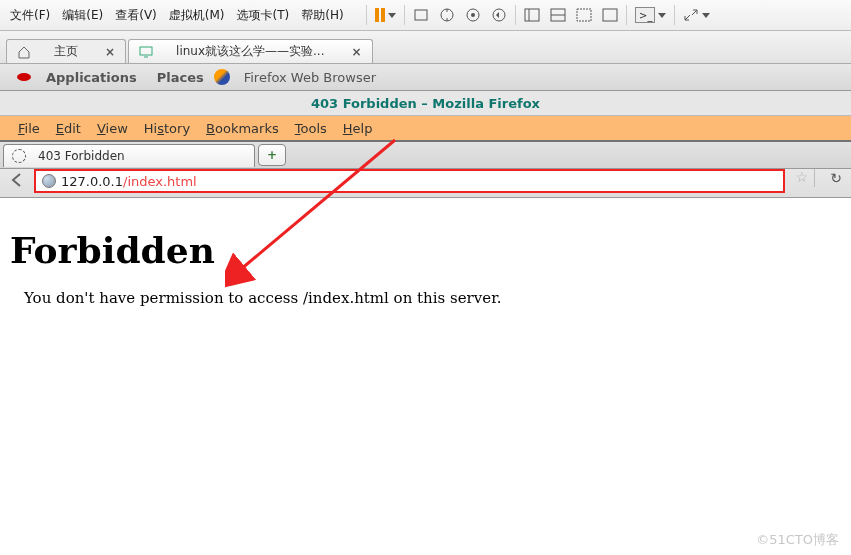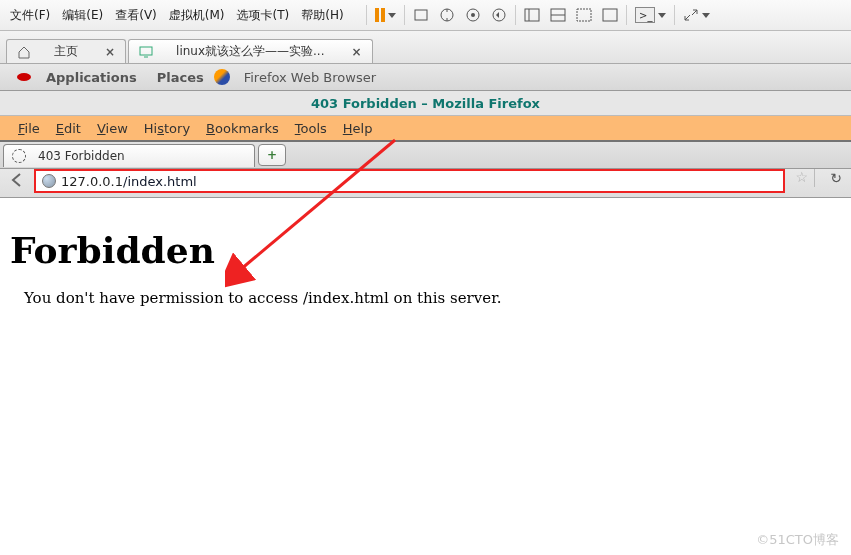--- a/index.html
+++ b/index.html
@@ -29,21 +29,21 @@
   
   .ff-tabrow{display:flex;align-items:center;height:26px;background:linear-gradient(#e3e3e3,#d6d6d6);border-bottom:1px solid #999;padding:0 3px}
   .fftab{display:flex;align-items:center;gap:12px;height:22px;padding:0 12px 0 8px;border:1px solid #888;border-bottom:none;border-radius:4px 4px 0 0;background:linear-gradient(#fff,#eee);font-size:12px;min-width:230px}
   .newtab{width:26px;height:20px;border:1px solid #888;border-radius:4px;background:linear-gradient(#fff,#eee);display:flex;align-items:center;justify-content:center;margin-left:3px}
   .dashcirc{width:12px;height:12px;border:1px dashed #555;border-radius:50%}
   
   .ff-addr{display:flex;align-items:flex-start;height:28px;background:linear-gradient(#e8e8e8,#dedede);border-bottom:1px solid #999;padding:0 6px}
   .backbtn{width:22px;height:22px;display:flex;align-items:center;justify-content:center}
   .urlbox{flex:1;height:20px;border:2px solid #e22;background:#fff;display:flex;align-items:center;padding:0 6px;font-size:13px;color:#222;margin:0 6px}
   .globe{width:12px;height:12px;border-radius:50%;border:1px solid #777;margin-right:5px;background:radial-gradient(circle at 30% 30%,#cde,#89a)}
-  .gray{color:#0f172a}
+  .gray{color:#ef4444}
   .star{color:#b0b0b0;font-size:14px;margin-left:4px}
   .reload{width:18px;height:18px;display:flex;align-items:center;justify-content:center;color:#555;font-size:14px;margin-left:6px}
   
   .page{padding:14px 10px;font-family:"DejaVu Serif","Times New Roman",serif}
   .page h1{font-size:36px;margin:17px 0 18px;color:#000;font-weight:bold}
   .page p{font-size:15px;color:#000;margin:14px;font-family:"DejaVu Serif",serif}
   
   .arrow{position:absolute;left:225px;top:130px;pointer-events:none}
   
   .wm{position:absolute;right:12px;bottom:6px;color:#c7c7c7;font-size:13px}

